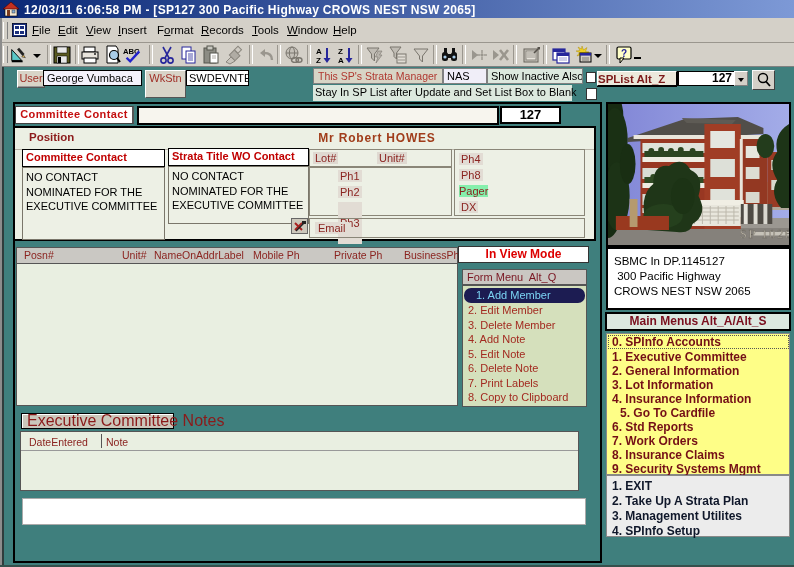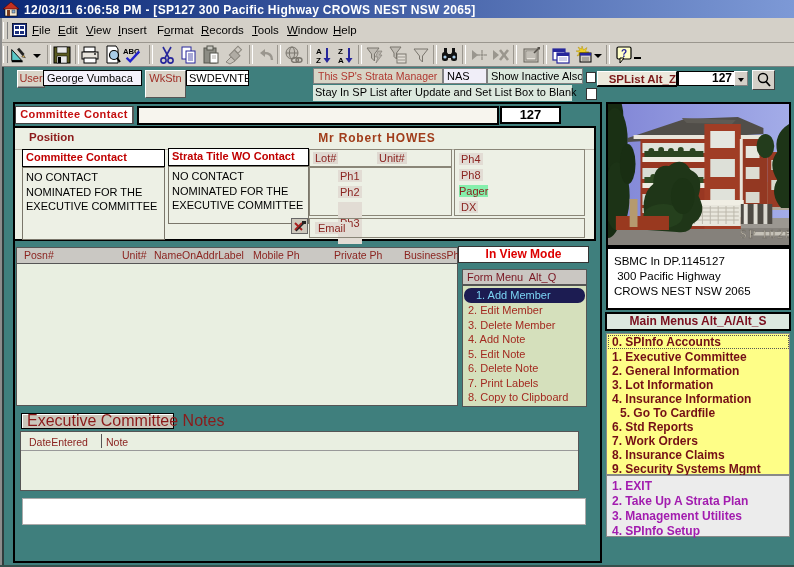--- a/index.html
+++ b/index.html
@@ -266,21 +266,21 @@
   <div class="abs" style="left:43px;top:70px;width:99px;height:16px;background:#F4F2FC;border:1px solid #000;box-sizing:border-box;font-size:11px;color:#000;line-height:14px;padding-left:3px;">George Vumbaca</div>
   <div class="abs" style="left:145px;top:70px;width:41px;height:28px;background:#D8D4C8;border:1px solid #fff;border-right-color:#555;border-bottom-color:#555;font-size:11px;color:#A03028;text-align:center;line-height:15px;box-sizing:border-box;">WkStn</div>
   <div class="abs" style="left:186px;top:70px;width:63px;height:16px;background:#fff;border:1px solid #000;box-sizing:border-box;font-size:11px;color:#000;line-height:14px;padding-left:2px;white-space:nowrap;overflow:hidden;">SWDEVNTEI</div>
 
   <div class="abs" style="left:313px;top:68px;width:130px;height:16px;background:#D8D5C6;border:1px solid #808080;box-sizing:border-box;font-size:10.5px;color:#B03830;line-height:14px;padding-left:4px;white-space:nowrap;overflow:hidden;">This SP's Strata Manager</div>
   <div class="abs" style="left:443px;top:68px;width:44px;height:16px;background:#F0EEF8;border:1px solid #808080;box-sizing:border-box;font-size:11px;color:#000;line-height:14px;padding-left:3px;">NAS</div>
   <div class="abs" style="left:487px;top:68px;width:96px;height:16px;background:#DCE8DE;border:1px solid #808080;box-sizing:border-box;font-size:11px;color:#000;line-height:14px;padding-left:3px;white-space:nowrap;overflow:hidden;">Show Inactive Also</div>
   <div class="abs" style="left:313px;top:85px;width:257px;height:16px;background:#DCE8DE;font-size:11px;color:#000;line-height:15px;padding-left:2px;white-space:nowrap;">Stay In SP List after Update and Set List Box to Blank</div>
   <div class="abs" style="left:586px;top:72px;width:10px;height:11px;background:#fff;border:1px solid #333;box-sizing:border-box;"></div>
   <div class="abs" style="left:586px;top:88px;width:11px;height:12px;background:#fff;border:1px solid #333;box-sizing:border-box;"></div>
-  <div class="abs" style="left:597px;top:71px;width:80px;height:15px;background:#ECE9DC;border:1px solid #000;border-top-color:#fff;border-left-color:#fff;box-shadow:0 1px 0 #000,1px 0 0 #000;font-size:11.5px;font-weight:bold;color:#7C1A1A;text-align:right;line-height:14px;box-sizing:border-box;">SPList Alt_Z</div>
+  <div class="abs" style="left:597px;top:71px;width:80px;height:15px;background:#ECE9DC;border:1px solid #000;border-top-color:#fff;border-left-color:#fff;box-shadow:0 1px 0 #000,1px 0 0 #000;font-size:11.5px;font-weight:bold;color:#7C1A1A;text-align:left;line-height:14px;box-sizing:border-box;">SPList Alt_Z</div>
   <div class="abs" style="left:678px;top:71px;width:57px;height:15px;background:#fff;border:1px solid #000;box-sizing:border-box;font-size:12px;font-weight:bold;color:#000;text-align:right;line-height:13px;padding-right:2px;">127</div>
   <div class="abs" style="left:734px;top:71px;width:14px;height:15px;background:#D4D0C8;border:1px solid #808080;border-top-color:#fff;border-left-color:#fff;box-sizing:border-box;">
     <svg width="12" height="13">
         <polygon points="3,5 9,5 6,9" fill="#000"></polygon>
       </svg>
   </div>
   <div class="abs" style="left:752px;top:70px;width:23px;height:20px;background:#D4D0C8;border:1px solid #404040;border-top-color:#f8f8f8;border-left-color:#f8f8f8;box-sizing:border-box;">
     <svg width="21" height="18" viewBox="0 0 21 18">
         <circle cx="10" cy="7" r="4.5" fill="none" stroke="#000" stroke-width="1.4"></circle>
         <line x1="13" y1="10.5" x2="17" y2="15" stroke="#000" stroke-width="1.8"></line>
@@ -477,19 +477,19 @@
     <div class="abs" style="left:5px;top:16px;">1. Executive Committee</div>
     <div class="abs" style="left:5px;top:30px;">2. General Information</div>
     <div class="abs" style="left:5px;top:44px;">3. Lot Information</div>
     <div class="abs" style="left:5px;top:58px;">4. Insurance Information</div>
     <div class="abs" style="left:13px;top:72px;">5. Go To Cardfile</div>
     <div class="abs" style="left:5px;top:86px;">6. Std Reports</div>
     <div class="abs" style="left:5px;top:100px;">7. Work Orders</div>
     <div class="abs" style="left:5px;top:114px;">8. Insurance Claims</div>
     <div class="abs" style="left:5px;top:128px;">9. Security Systems Mgmt</div>
   </div>
-  <div class="abs" style="left:606px;top:475px;width:184px;height:62px;background:#ECECEC;border:1px solid #888;box-sizing:border-box;font-size:12px;font-weight:bold;color:#a21caf;">
+  <div class="abs" style="left:606px;top:475px;width:184px;height:62px;background:#ECECEC;border:1px solid #888;box-sizing:border-box;font-size:12px;font-weight:bold;color:#0f172a;">
     <div class="abs" style="left:5px;top:3px;">1. EXIT</div>
     <div class="abs" style="left:5px;top:18px;">2. Take Up A Strata Plan</div>
     <div class="abs" style="left:5px;top:33px;">3. Management Utilites</div>
     <div class="abs" style="left:5px;top:48px;">4. SPInfo Setup</div>
   </div>
 </div>
 
 </body></html>

